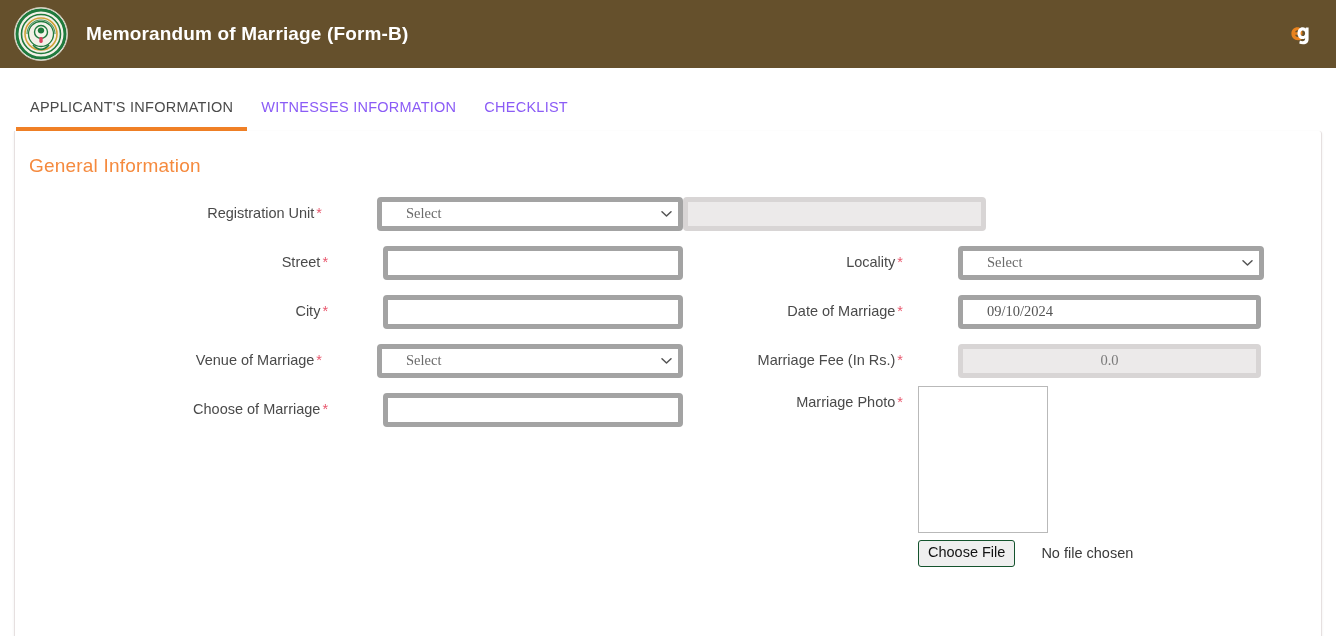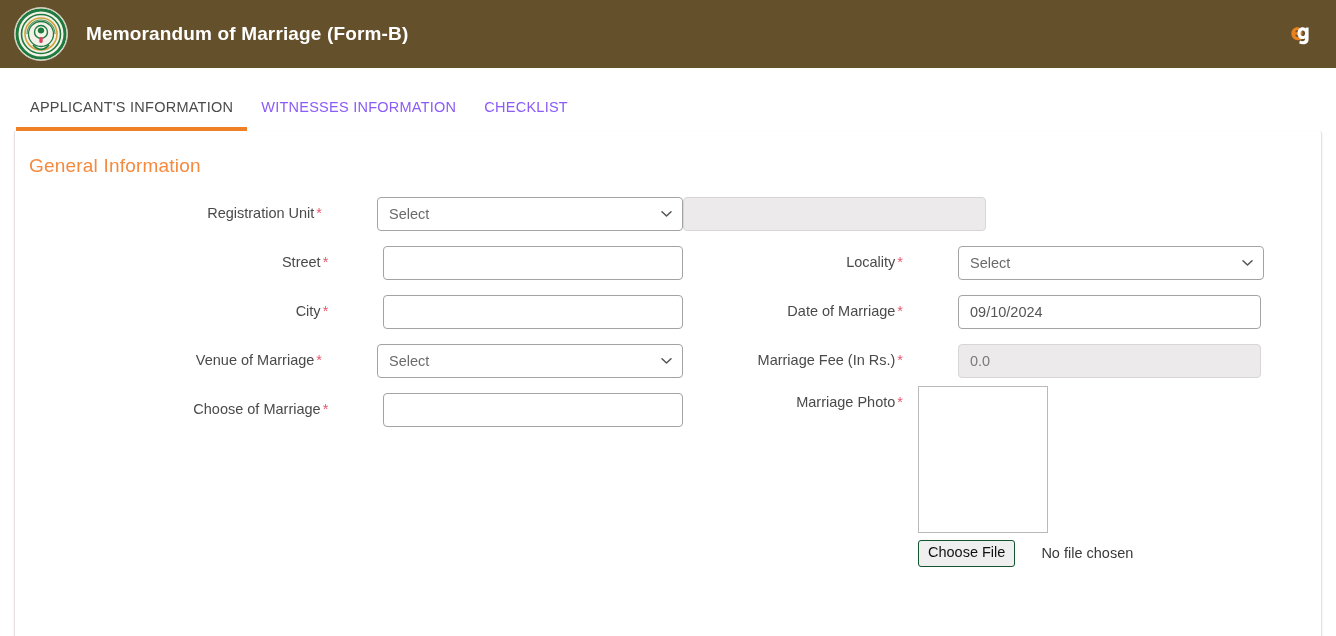--- a/index.html
+++ b/index.html
@@ -127,37 +127,38 @@
     font-size: 14.5px;
     color: #4a4a4a;
     white-space: nowrap;
     line-height: 1.2;
   }
   .col-right .field .lbl { width: 235px; }
   .req { color: #e8576d; margin-left: 2px; }
 
   .ctl {
     height: 34px;
-    border: 1px solid #a3a3a3;
+    border: 5px solid #a3a3a3;
     border-radius: 4px;
     background: #ffffff;
     font-size: 14.5px;
     color: #555;
-    padding: 0 11px;
-    font-family: Liberation Sans, sans-serif;
+    padding: 0 24px;
+    font-family: Liberation Serif, serif;
     outline: none;
     display: flex;
     align-items: center;
   }
   .ctl.txt  { width: 303px; }
   .ctl.sel  { width: 306px; padding-right: 26px; position: relative; }
   .ctl.disabled {
     background: #eceaea;
     color: #7a7a7a;
     border-color: #d8d5d5;
+    text-align: center;
   }
   .col-right .ctl.txt { width: 303px; }
   .col-right .ctl.sel { width: 306px; }
 
   .sel-wrap { position: relative; display: inline-block; }
   .chev {
     position: absolute;
     right: 11px; top: 50%;
     transform: translateY(-50%);
     pointer-events: none;

